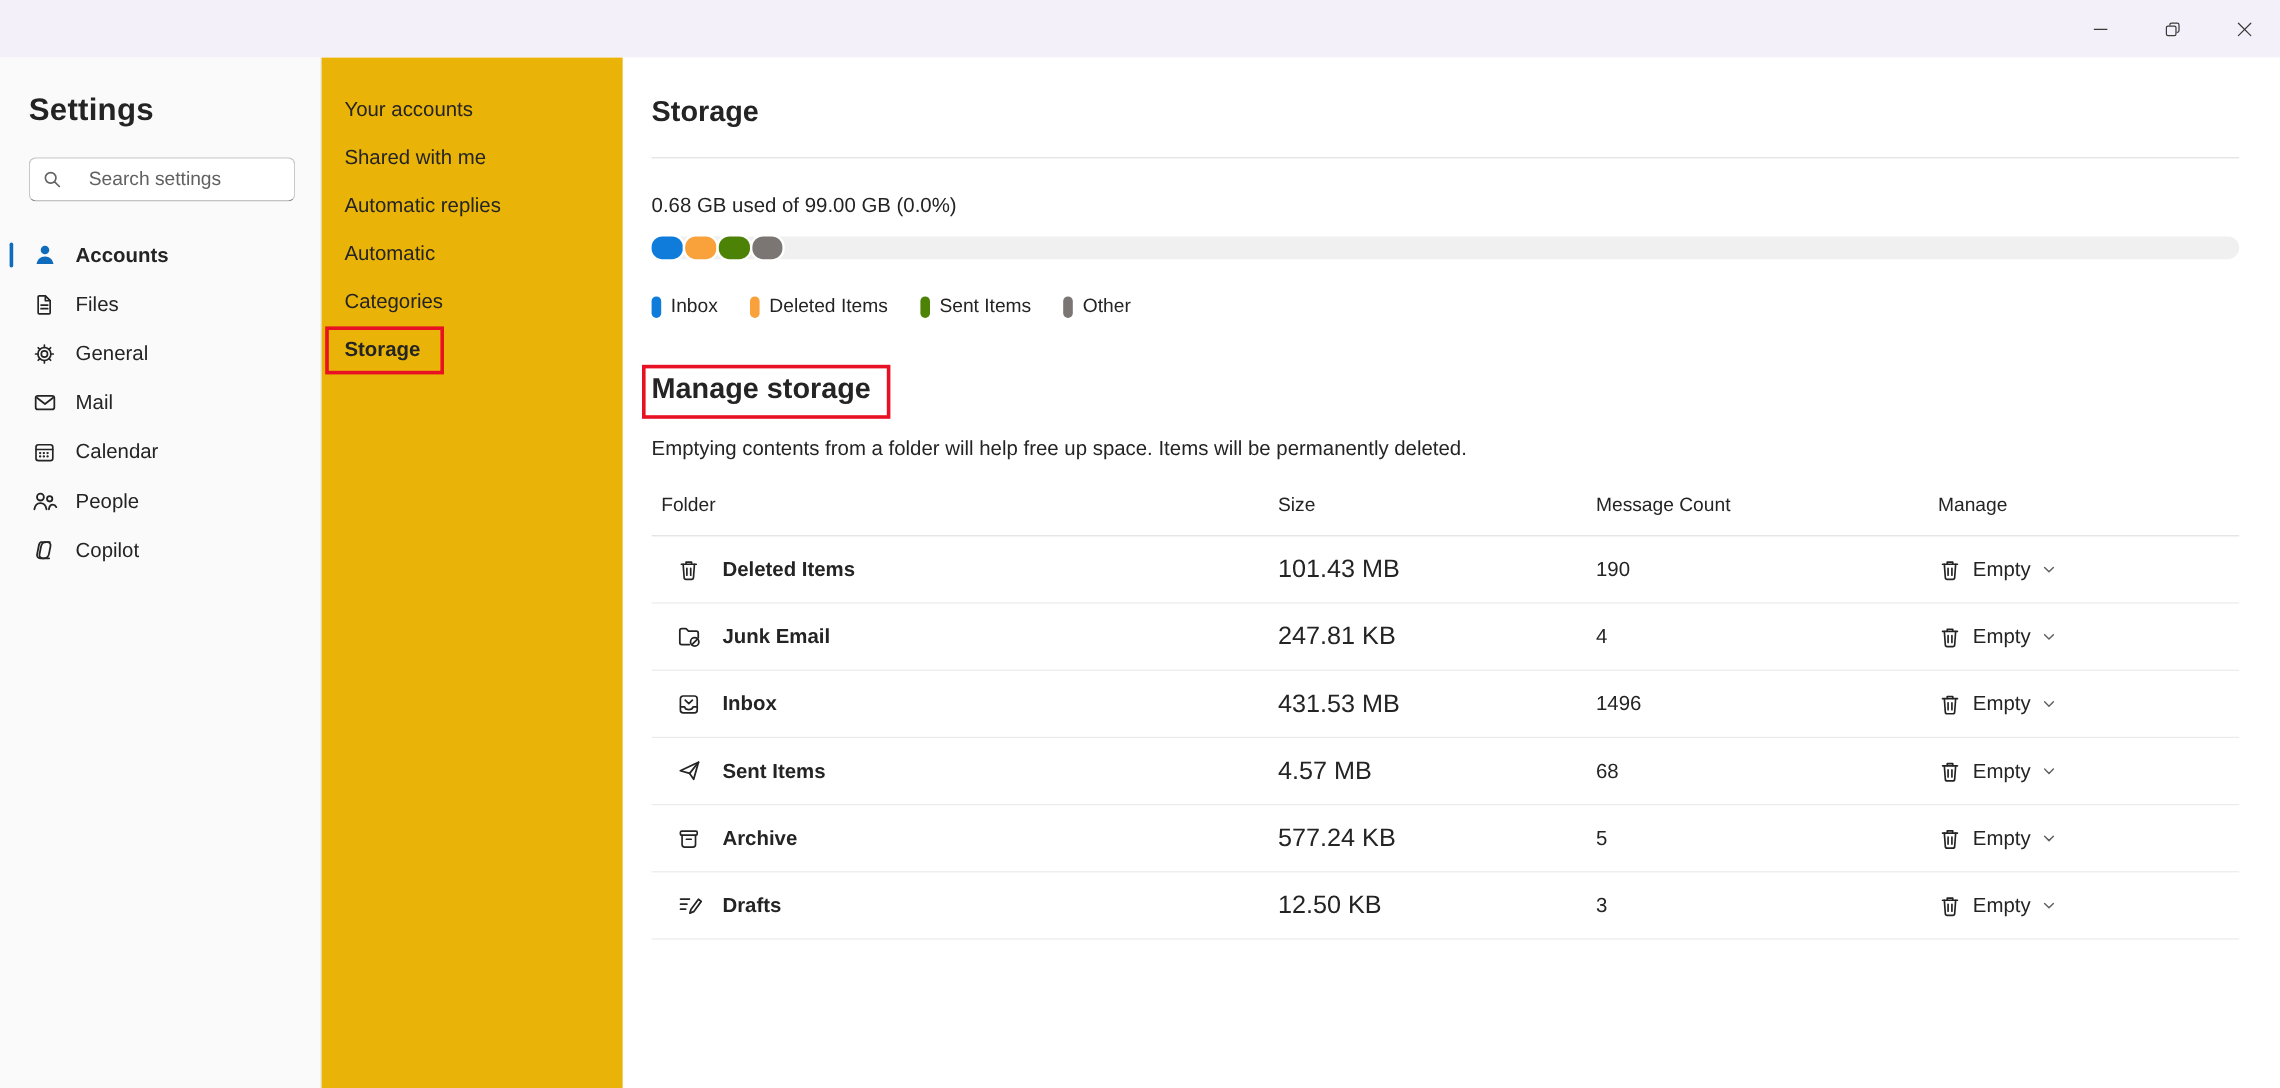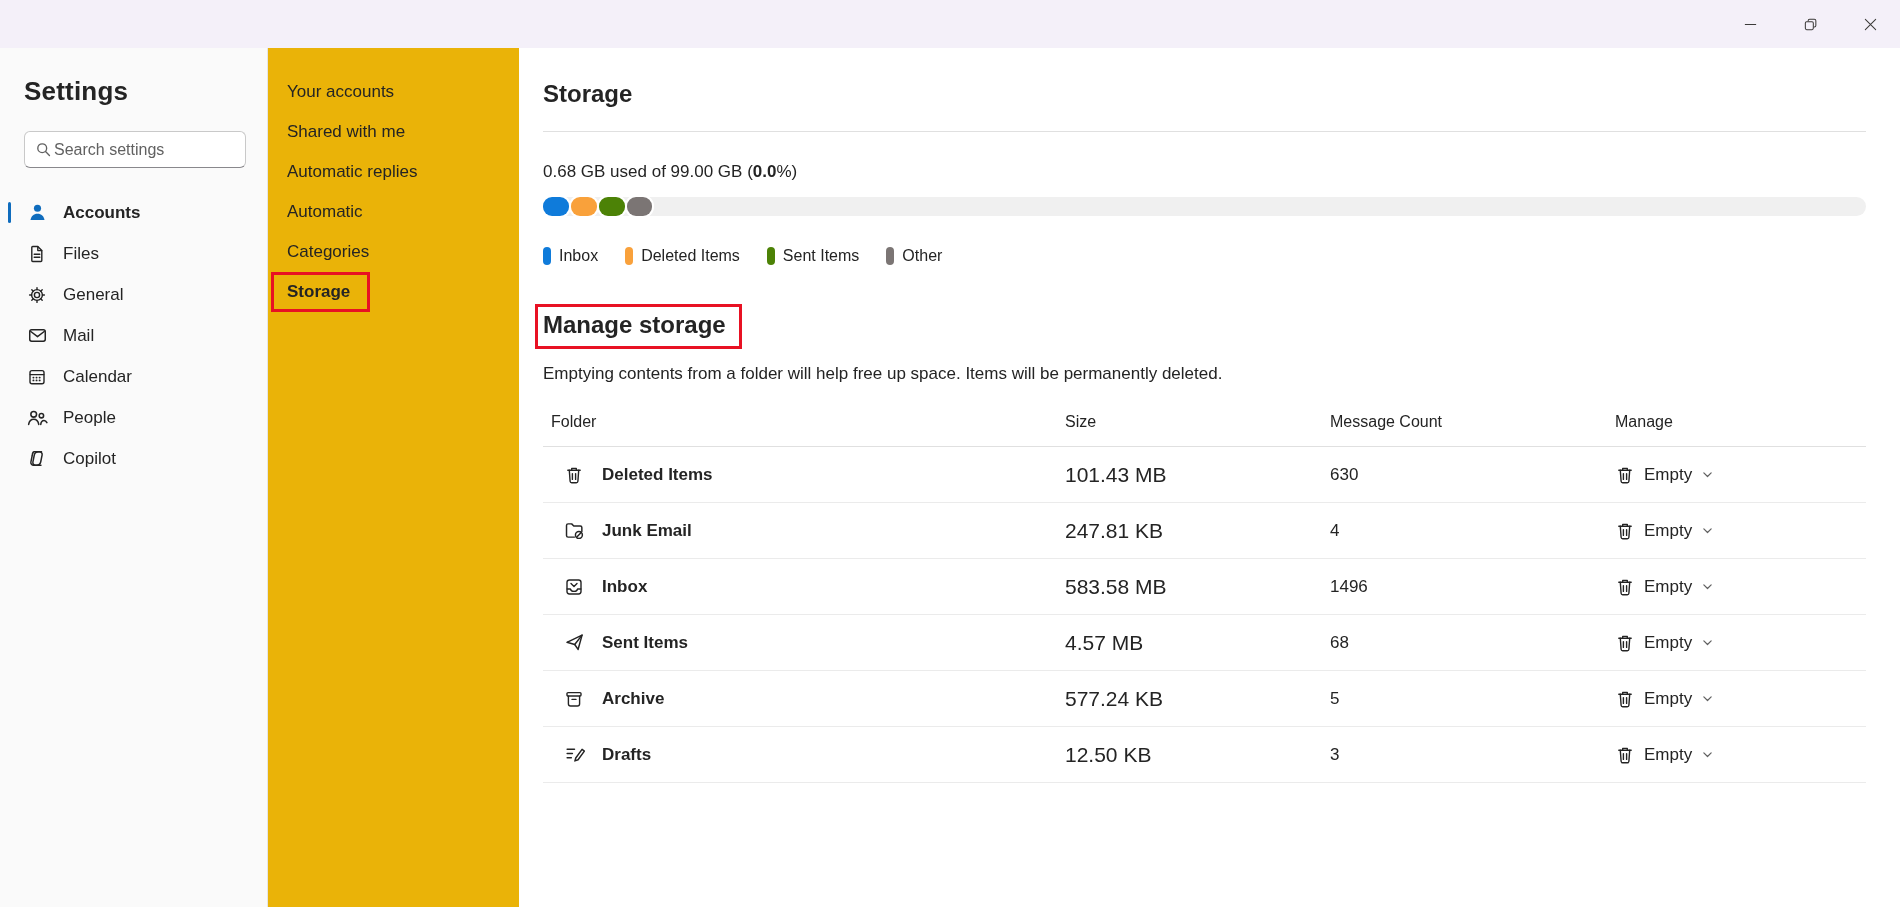--- a/index.html
+++ b/index.html
@@ -15,21 +15,21 @@
   .titlebar { height:48px; background:#f4f0f9; display:flex; justify-content:flex-end; align-items:stretch; }
   .win-btn { width:60px; display:flex; align-items:center; justify-content:center; cursor:pointer; color:#3b3a39; }
 
   
   .app { display:flex; height:859px; }
 
   
   .sidebar { width:268px; background:#fafafa; border-right:1px solid #e5e5e5; padding:22px 20px 0 24px; flex:none; }
   .settings-title { font-size:26px; font-weight:700; margin:6px 0 24px 0; letter-spacing:.2px; }
   .search-box { width:222px; height:37px; background:#fff; border:1px solid #c9c9c9; border-bottom:1px solid #89888c;
-    border-radius:6px; display:flex; align-items:center; gap:0; padding:0 10px; margin-bottom:24px; }
+    border-radius:6px; display:flex; align-items:center; gap:20px; padding:0 10px; margin-bottom:24px; }
   .search-box input { border:none; outline:none; background:transparent; width:100%; font-size:16px;
     font-family:"Liberation Sans","DejaVu Sans",sans-serif; color:#242424; }
   .search-box input::placeholder { color:#616161; }
   .nav { margin-left:-24px; }
   .nav-item { height:41px; display:flex; align-items:center; gap:15px; font-size:17px; padding-left:26px;
     position:relative; cursor:pointer; color:#242424; }
   .nav-item .icon { width:22px; display:flex; justify-content:center; }
   .nav-item.selected .nav-label { font-weight:700; }
   .nav-indicator { position:absolute; left:8px; top:10px; width:3px; height:21px; border-radius:2px; }
 
@@ -37,21 +37,21 @@
   .subnav { width:251px; background:#eab308; padding-top:24px; flex:none; }
   .subnav-item { min-height:40px; display:flex; align-items:center; font-size:17px; padding-left:19px; cursor:pointer; color:#242424; }
   .subnav-item .red-box { display:inline-block; border:3px solid #e81123; font-weight:700; padding:7px 17px 7px 13px; margin-left:-16px; }
 
   
   .main { flex:1; padding:24px 34px 0 24px; background:#fff; }
   .page-title { font-size:24px; font-weight:700; margin:8px 0 0 0; }
   .main-divider { height:1px; background:#e0e0e0; margin-top:23px; }
   .intro { font-size:17px; margin:27px 0 0 0; }
   .usage-line { font-size:17px; margin:30px 0 0 0; }
-  .usage-line b { font-weight:700; }
+  .usage-line b { font-weight:400; }
 
   .progress-track { margin-top:15px; height:19px; width:1323px; background:#f0f0f0; border-radius:10px; display:flex; }
   .progress-seg { height:19px; width:26px; border-radius:9px; box-shadow:0 0 0 2px #ffffff; }
   .progress-seg + .progress-seg { margin-left:2px; }
 
   .legend { margin-top:31px; display:flex; gap:27px; align-items:center; font-size:16px; }
   .legend-item { display:flex; align-items:center; gap:8px; }
   .legend-pill { width:8px; height:18px; border-radius:4px; flex:none; }
 
   .manage-box { display:inline-block; border:3px solid #6d28d9; margin:39px 0 0 -8px; padding:4px 13px 7px 5px; }
@@ -280,21 +280,21 @@
                     <path d="M3.8 5.2h12.4"></path>
                     <path d="M7.7 5V3.4h4.6V5"></path>
                     <path d="M5.3 5.3l.8 11a1.6 1.6 0 0 0 1.6 1.5h4.6a1.6 1.6 0 0 0 1.6-1.5l.8-11"></path>
                     <path d="M8.4 8.6v5.8M11.6 8.6v5.8"></path>
                   </svg>
                 </span>
               </span>
       <span>Deleted Items</span>
     </div>
     <div class="cell-size">101.43 MB</div>
-    <div class="cell-count">630</div>
+    <div class="cell-count">190</div>
     <div class="cell-manage">
       <button class="empty-btn">
         <span style="display:flex">
                   <svg width="20" height="20" viewBox="0 0 20 20" fill="none" stroke="#242424" stroke-width="1.4" stroke-linecap="round" stroke-linejoin="round">
                     <path d="M3.8 5.2h12.4"></path>
                     <path d="M7.7 5V3.4h4.6V5"></path>
                     <path d="M5.3 5.3l.8 11a1.6 1.6 0 0 0 1.6 1.5h4.6a1.6 1.6 0 0 0 1.6-1.5l.8-11"></path>
                     <path d="M8.4 8.6v5.8M11.6 8.6v5.8"></path>
                   </svg>
                 </span>
@@ -351,21 +351,21 @@
                 <span style="display:flex">
                   <svg width="20" height="20" viewBox="0 0 20 20" fill="none" stroke="#242424" stroke-width="1.4" stroke-linecap="round" stroke-linejoin="round">
                     <rect x="3" y="3" width="14" height="14" rx="2.4"></rect>
                     <path d="M7 6.4l3 3 3-3"></path>
                     <path d="M3.2 12h3.2c.4 1.5 1.8 2.4 3.6 2.4s3.2-.9 3.6-2.4h3.2"></path>
                   </svg>
                 </span>
               </span>
       <span>Inbox</span>
     </div>
-    <div class="cell-size">583.58 MB</div>
+    <div class="cell-size">431.53 MB</div>
     <div class="cell-count">1496</div>
     <div class="cell-manage">
       <button class="empty-btn">
         <span style="display:flex">
                   <svg width="20" height="20" viewBox="0 0 20 20" fill="none" stroke="#242424" stroke-width="1.4" stroke-linecap="round" stroke-linejoin="round">
                     <path d="M3.8 5.2h12.4"></path>
                     <path d="M7.7 5V3.4h4.6V5"></path>
                     <path d="M5.3 5.3l.8 11a1.6 1.6 0 0 0 1.6 1.5h4.6a1.6 1.6 0 0 0 1.6-1.5l.8-11"></path>
                     <path d="M8.4 8.6v5.8M11.6 8.6v5.8"></path>
                   </svg>

